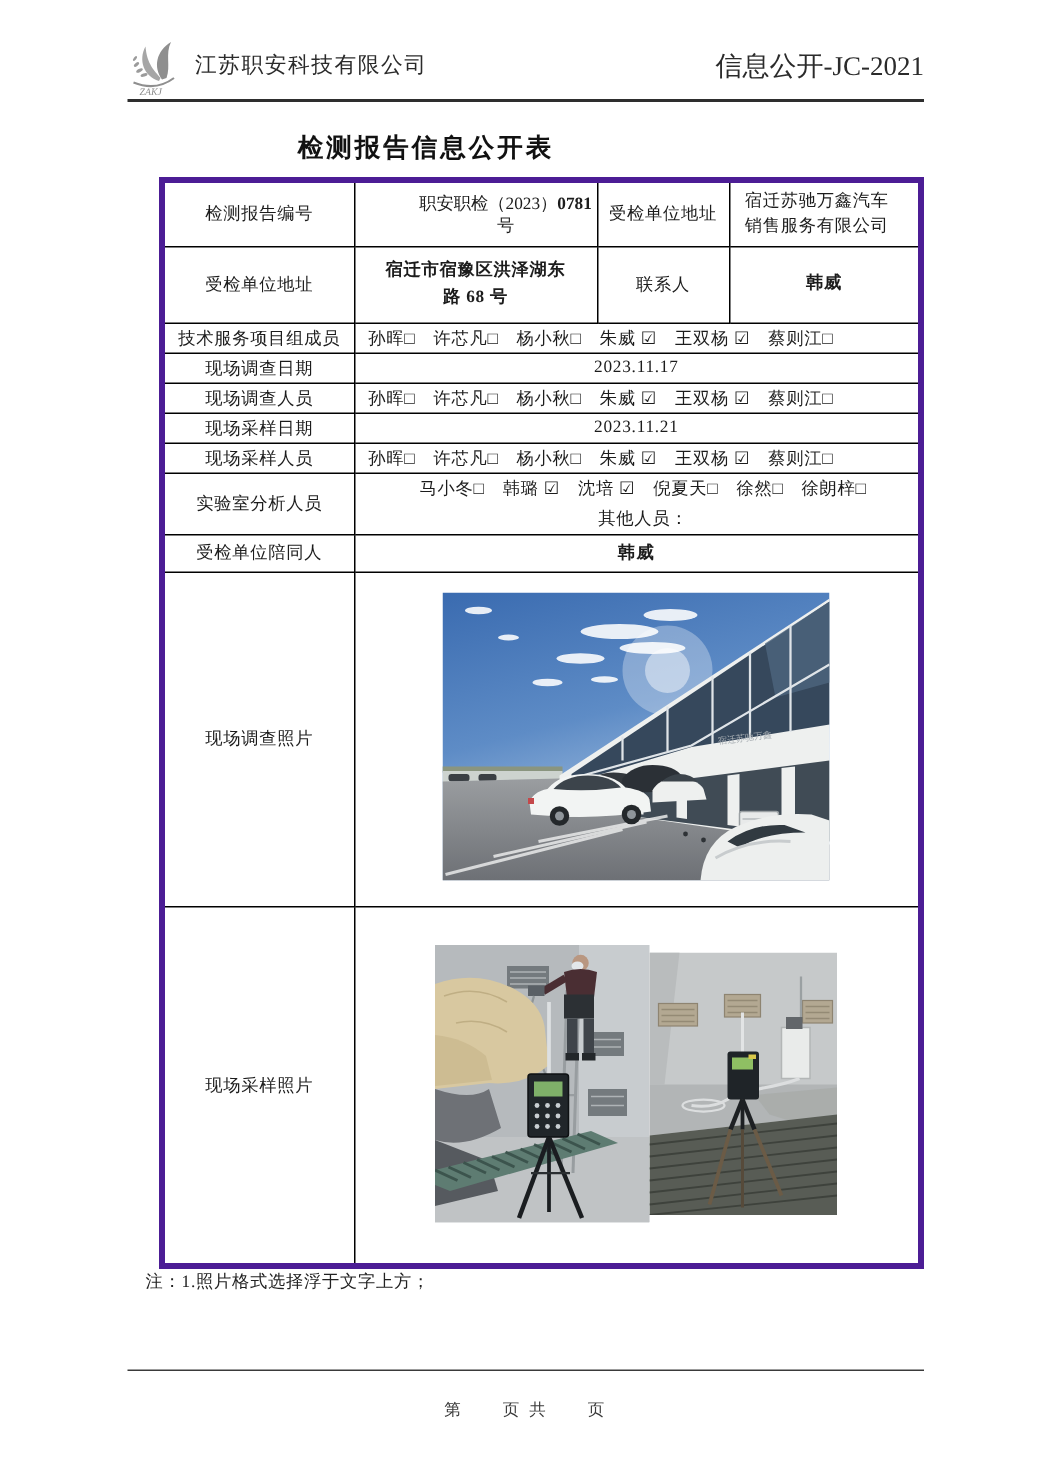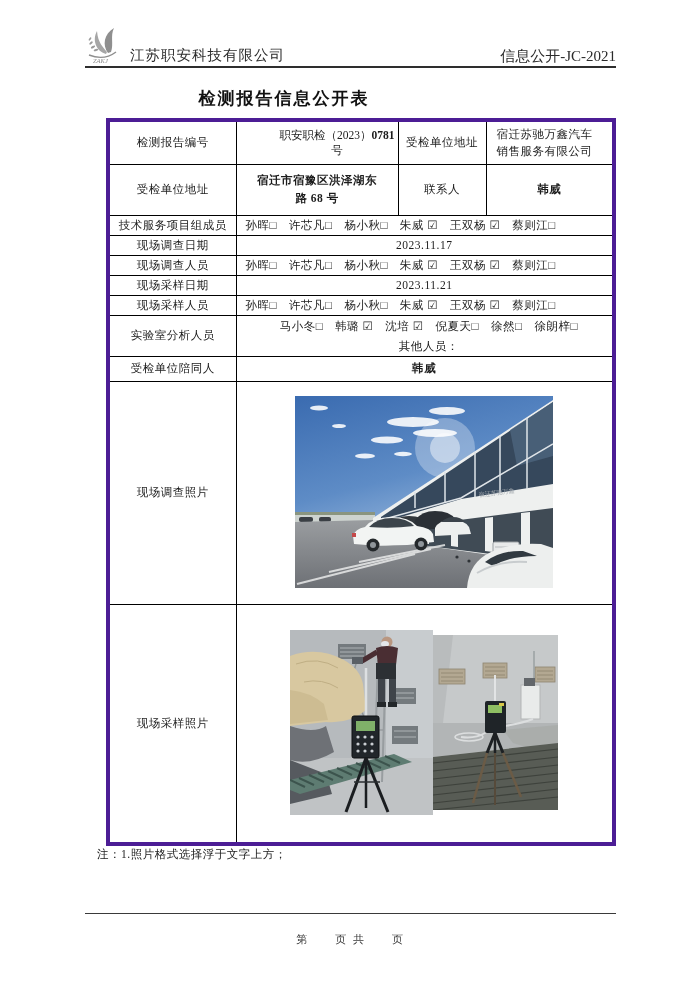--- a/index.html
+++ b/index.html
@@ -1,24 +1,24 @@
 <!DOCTYPE html>
 <html><head>
 <meta charset="utf-8">
 <style>
   * { margin:0; padding:0; box-sizing:border-box; }
   html,body { background:#ffffff; }
   body { font-family:"Liberation Serif","DejaVu Serif",serif; color:#1c1c1c; }
   .page { position:relative; width:700px; height:989px; background:#fff; overflow:hidden; margin:0 auto; }
 
   
-  .header { position:absolute; top:26px; left:85px; width:531px; display:flex; align-items:flex-end; border-bottom:2px solid #2e2e2e; padding-bottom:2px; }
+  .header { position:absolute; top:26px; left:85px; width:531px; display:flex; align-items:center; border-bottom:2px solid #2e2e2e; padding-bottom:2px; }
   .logo { width:42px; height:38px; flex:0 0 auto; margin-right:3px; }
   .company { font-size:14.5px; letter-spacing:1px; color:#2b2b2b; line-height:1.1; }
-  .doc-code { margin-left:auto; font-size:15px; color:#2b2b2b; line-height:1.1; }
+  .doc-code { margin-left:auto; font-size:18px; color:#2b2b2b; line-height:1.1; }
 
   
   .title { position:absolute; top:87px; left:0; width:568px; text-align:center; font-size:17px; font-weight:bold; letter-spacing:2px; color:#111; }
 
   
   table.main { position:absolute; top:118px; left:106px; width:506px; border-collapse:collapse; table-layout:fixed; border:4px solid #4c1d95; }
   table.main td { border:1px solid #000; vertical-align:middle; font-size:11.5px; color:#1c1c1c; overflow:hidden; }
   td.lab { text-align:center; letter-spacing:0.5px; }
   td.val-c { text-align:center;padding-left:40px; }
   td.val-l { text-align:left; padding-left:9px; letter-spacing:0.5px; }

